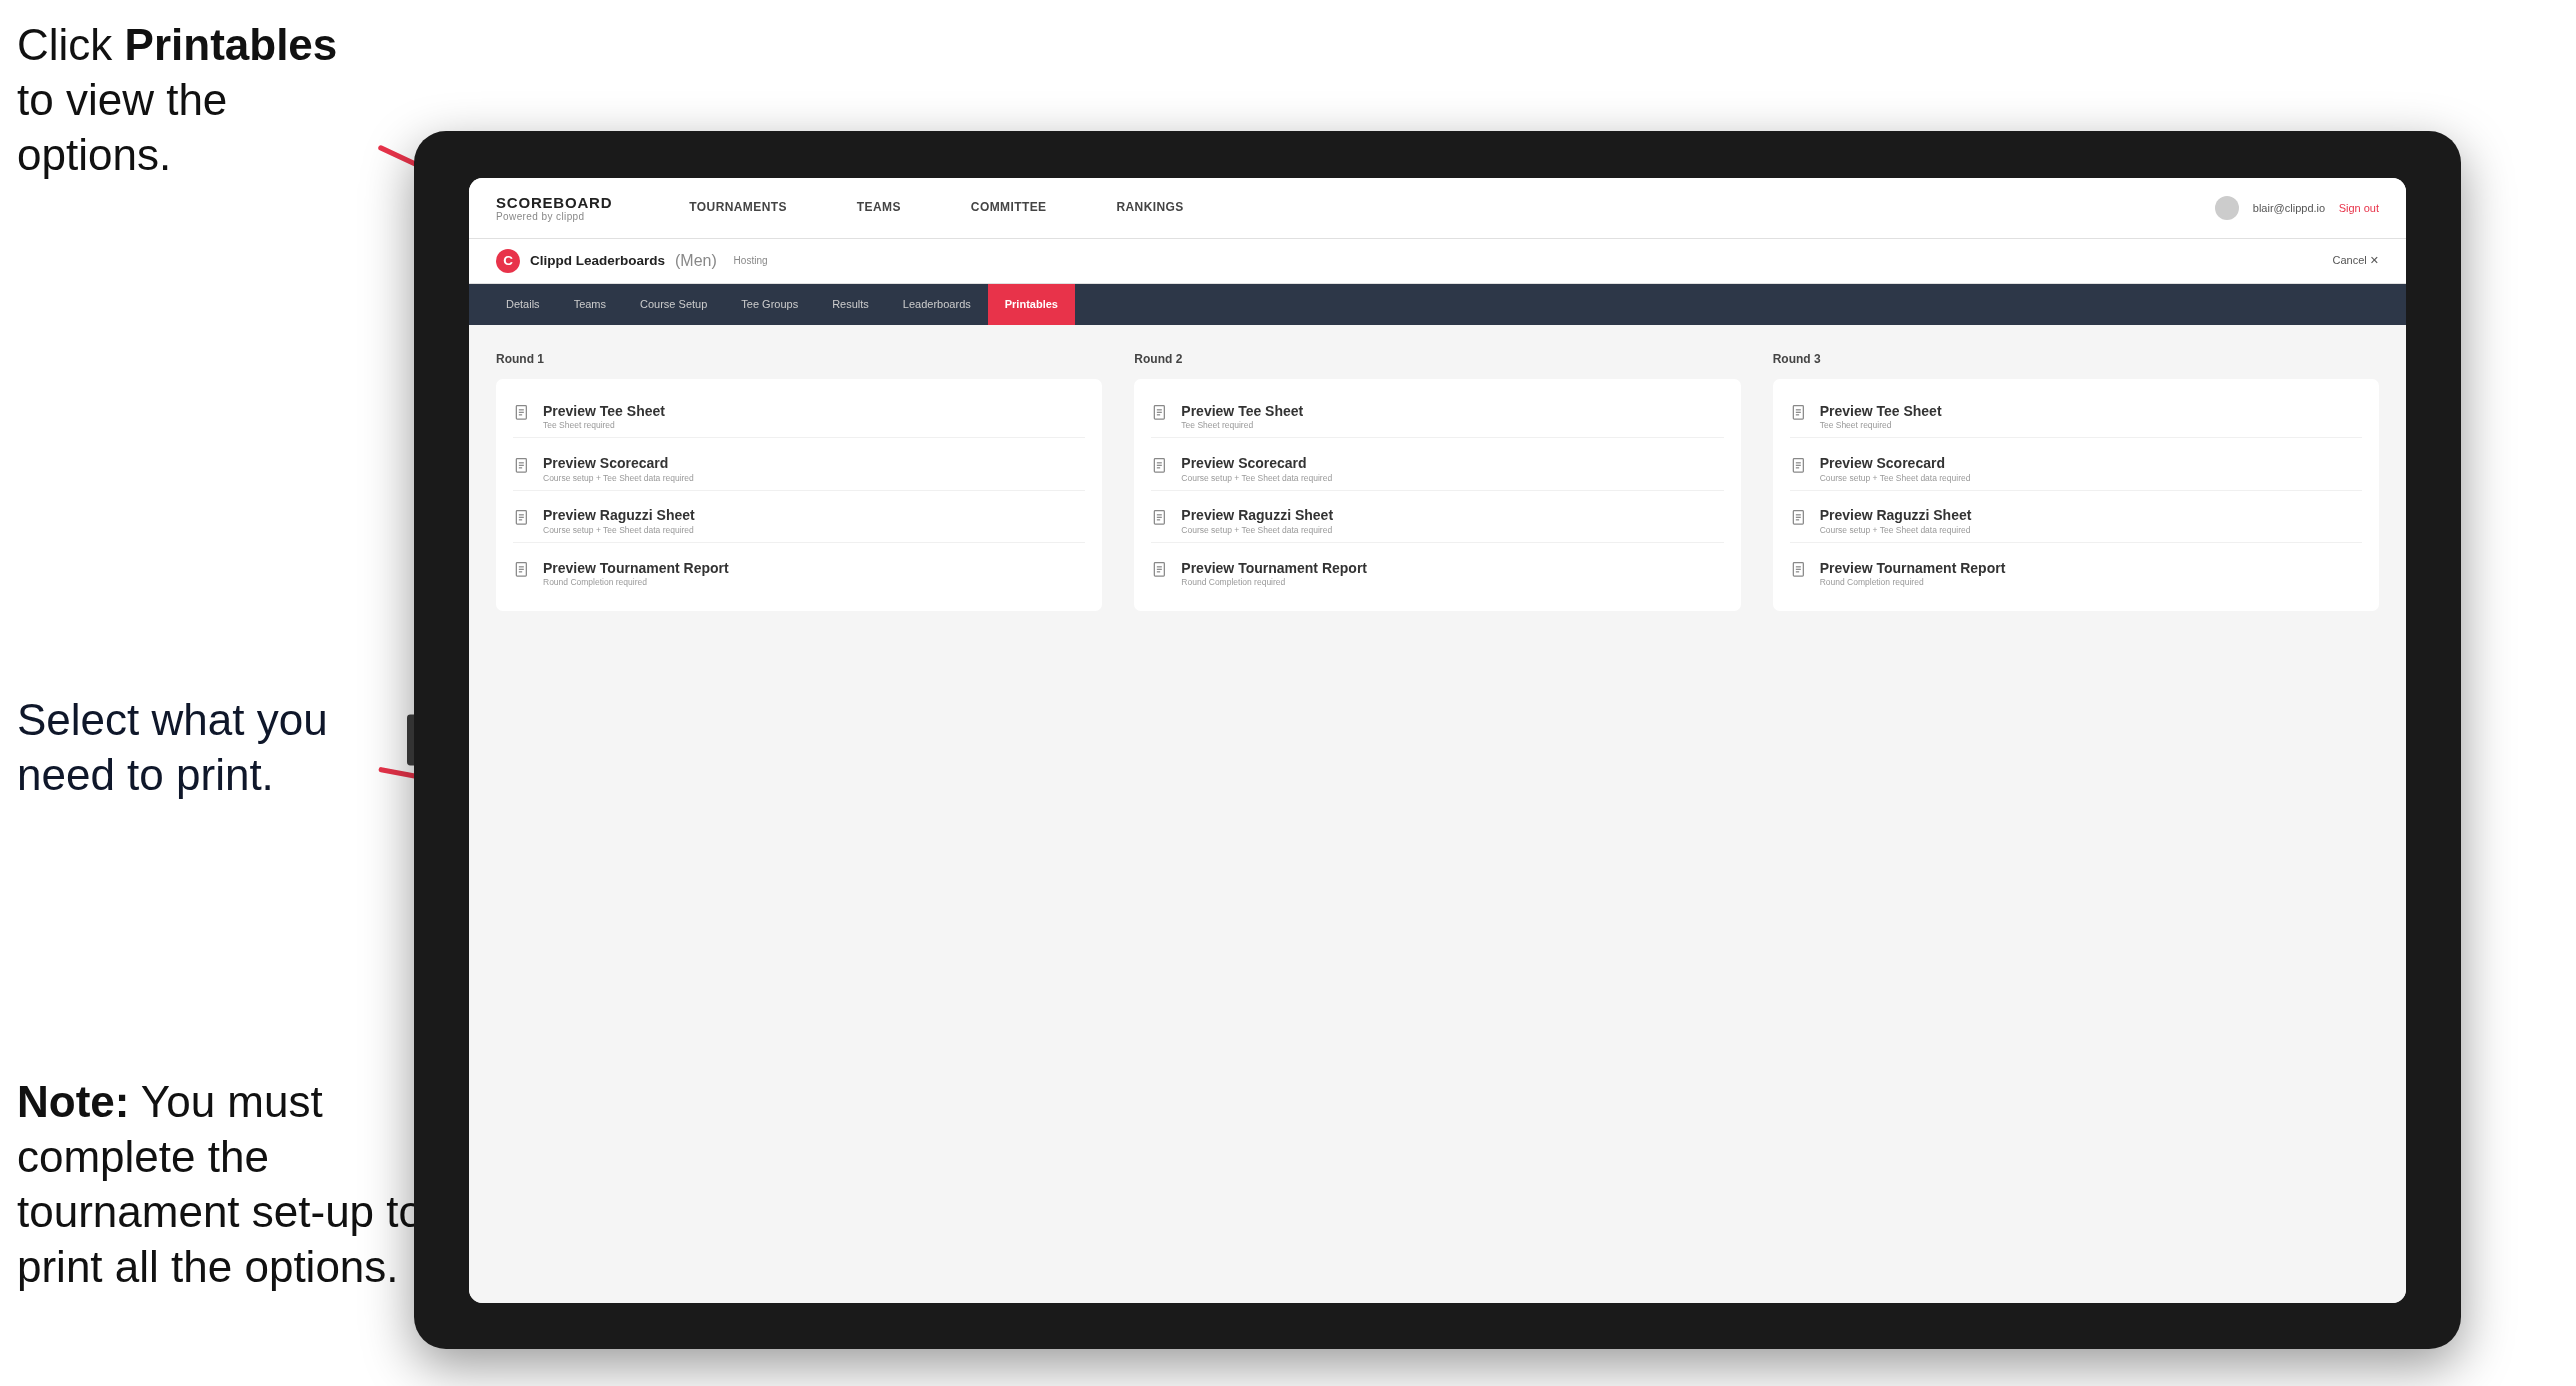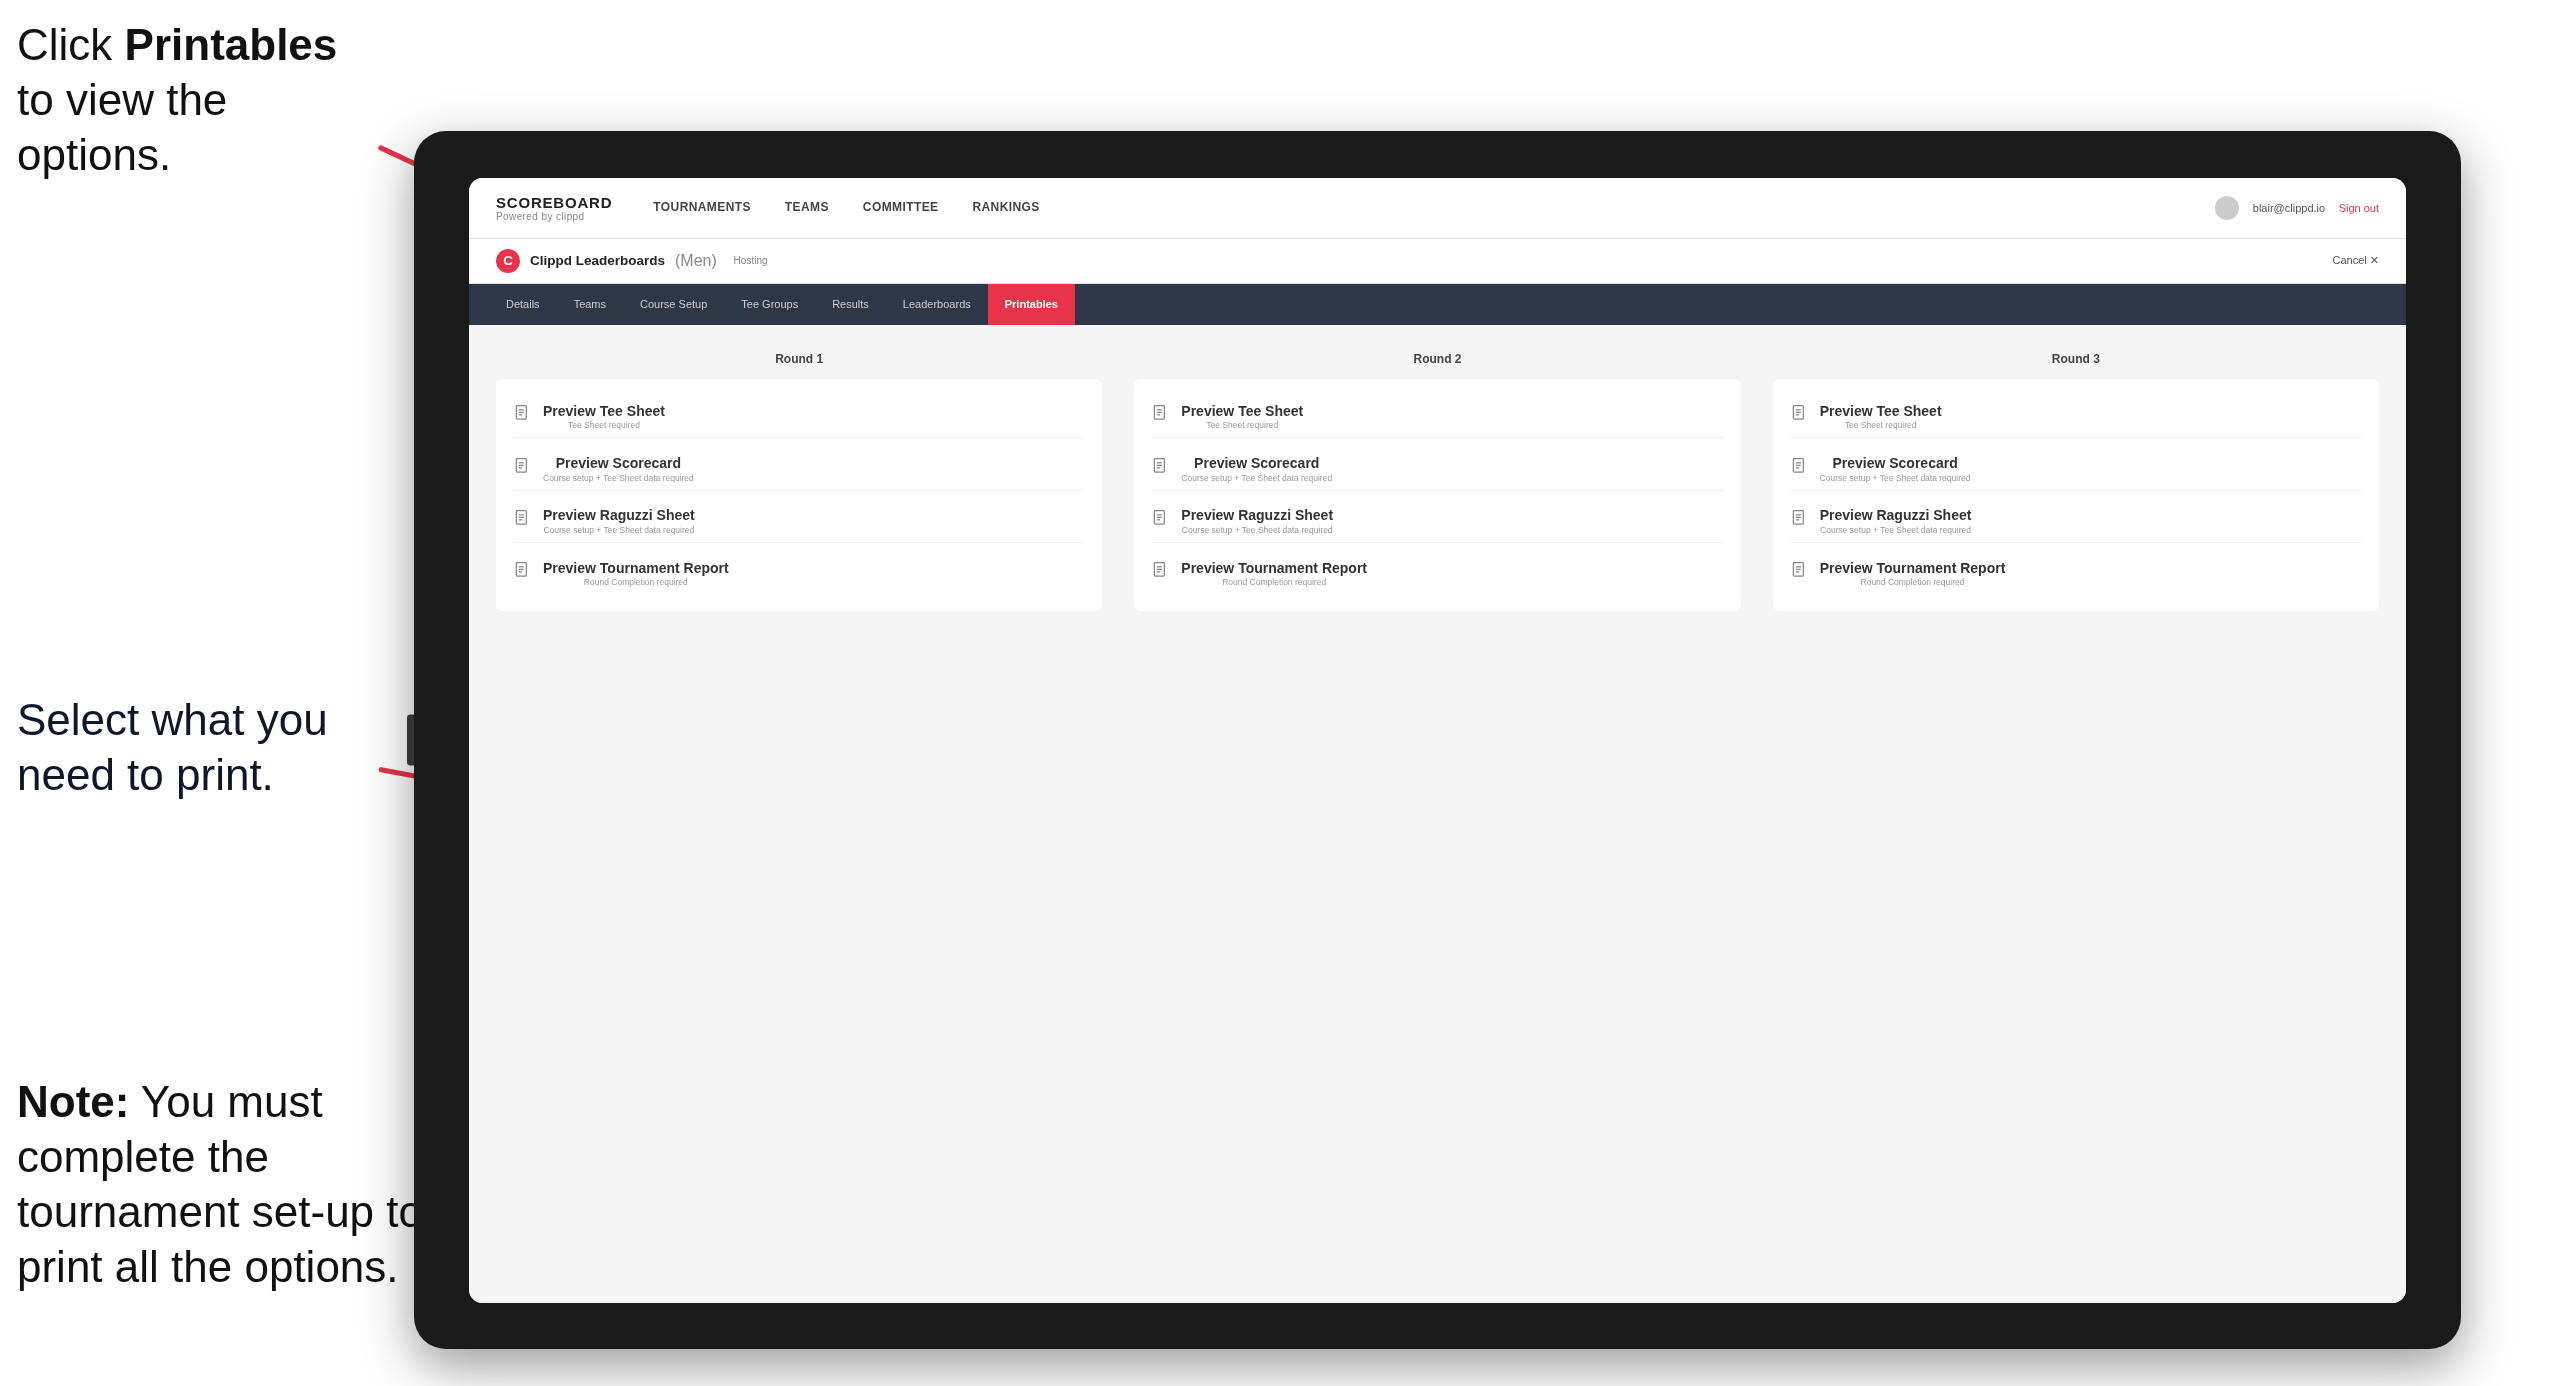--- a/index.html
+++ b/index.html
@@ -124,20 +124,21 @@
     }
 
     .top-nav-link {
       font-size: 12px;
       font-weight: 600;
       color: #444;
       letter-spacing: 0.4px;
       cursor: pointer;
       padding: 3.4px 0;
       border-bottom: 1.7px solid transparent;
+      margin-left: 36px;
     }
 
     .top-nav-right {
       display: flex;
       align-items: center;
       gap: 13.5px;
       font-size: 11px;
       color: #555;
     }
     .avatar-circle {
@@ -224,21 +225,20 @@
       flex: 1;
       background: #f5f5f5;
       padding: 27px;
       overflow: auto;
     }
 
     .rounds-grid {
       display: grid;
       grid-template-columns: 1fr 1fr 1fr;
       gap: 32px;
-      text-align: center;
     }
 
     .round-column {}
     .round-label {
       font-size: 12px;
       font-weight: 700;
       color: #444;
       margin-bottom: 13.5px;
     }
 

